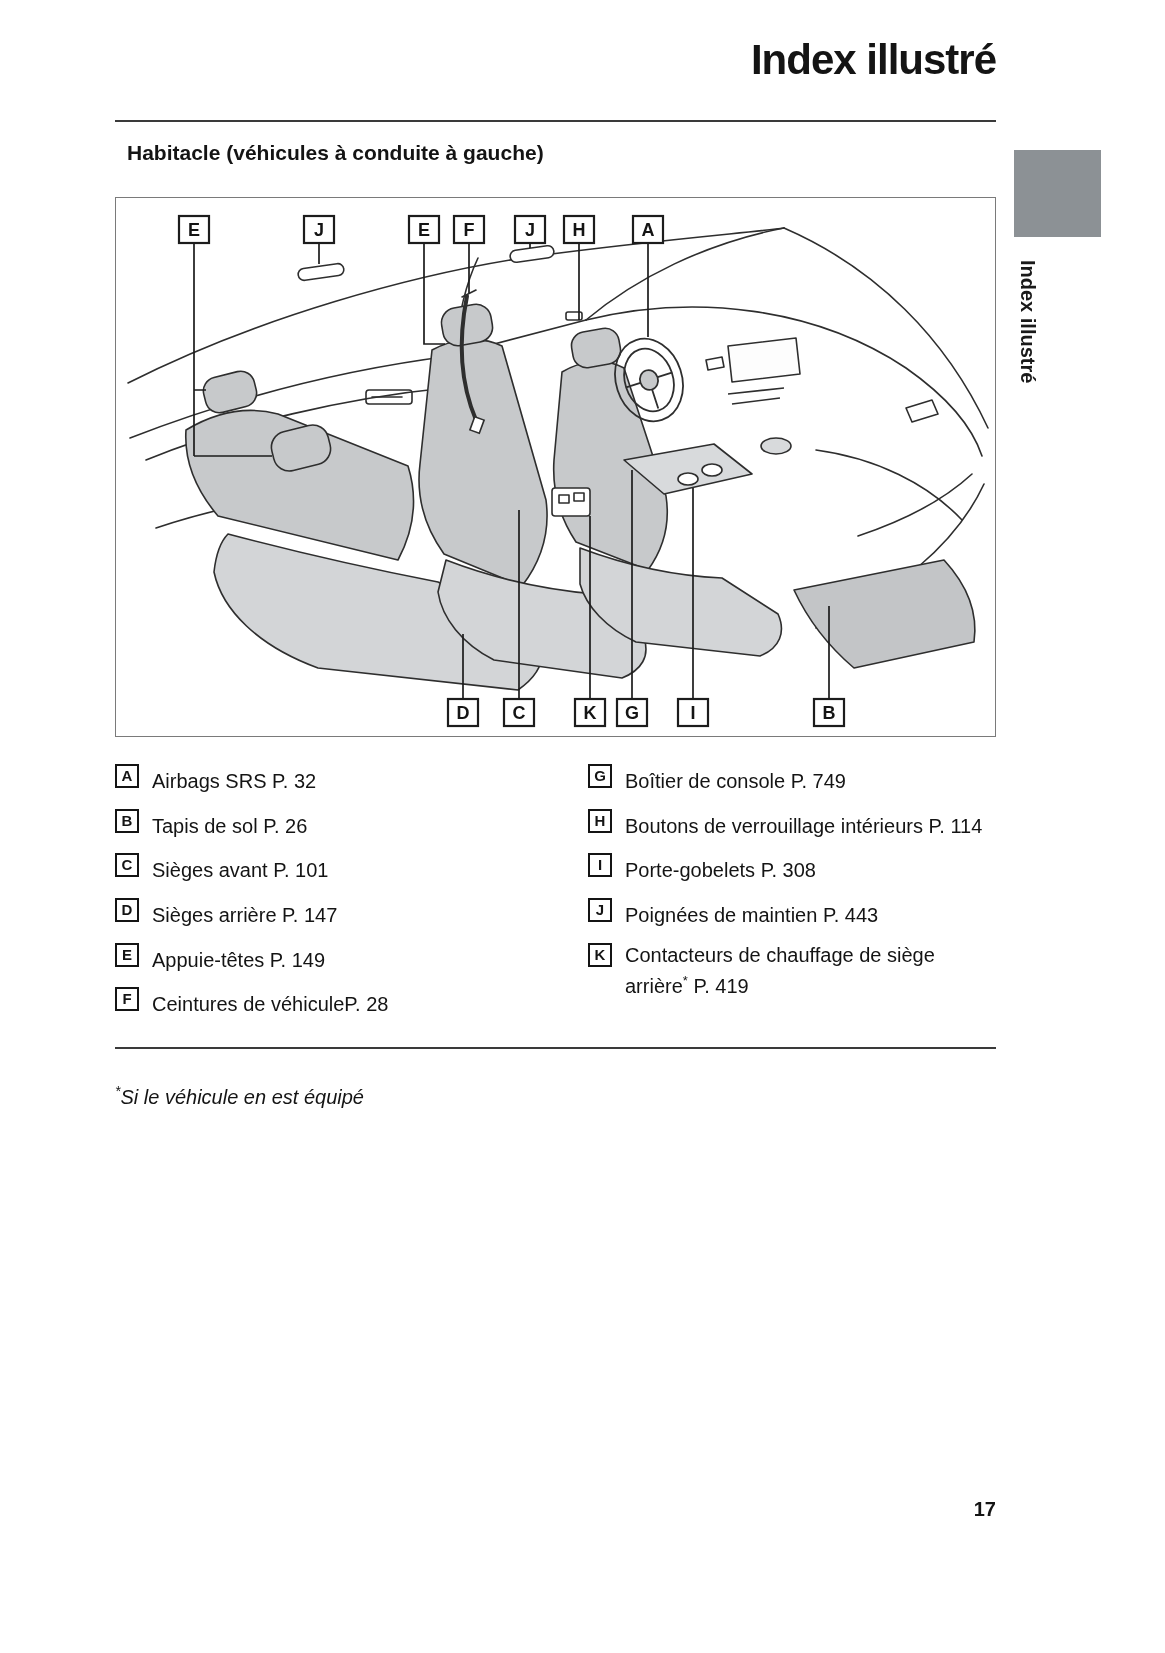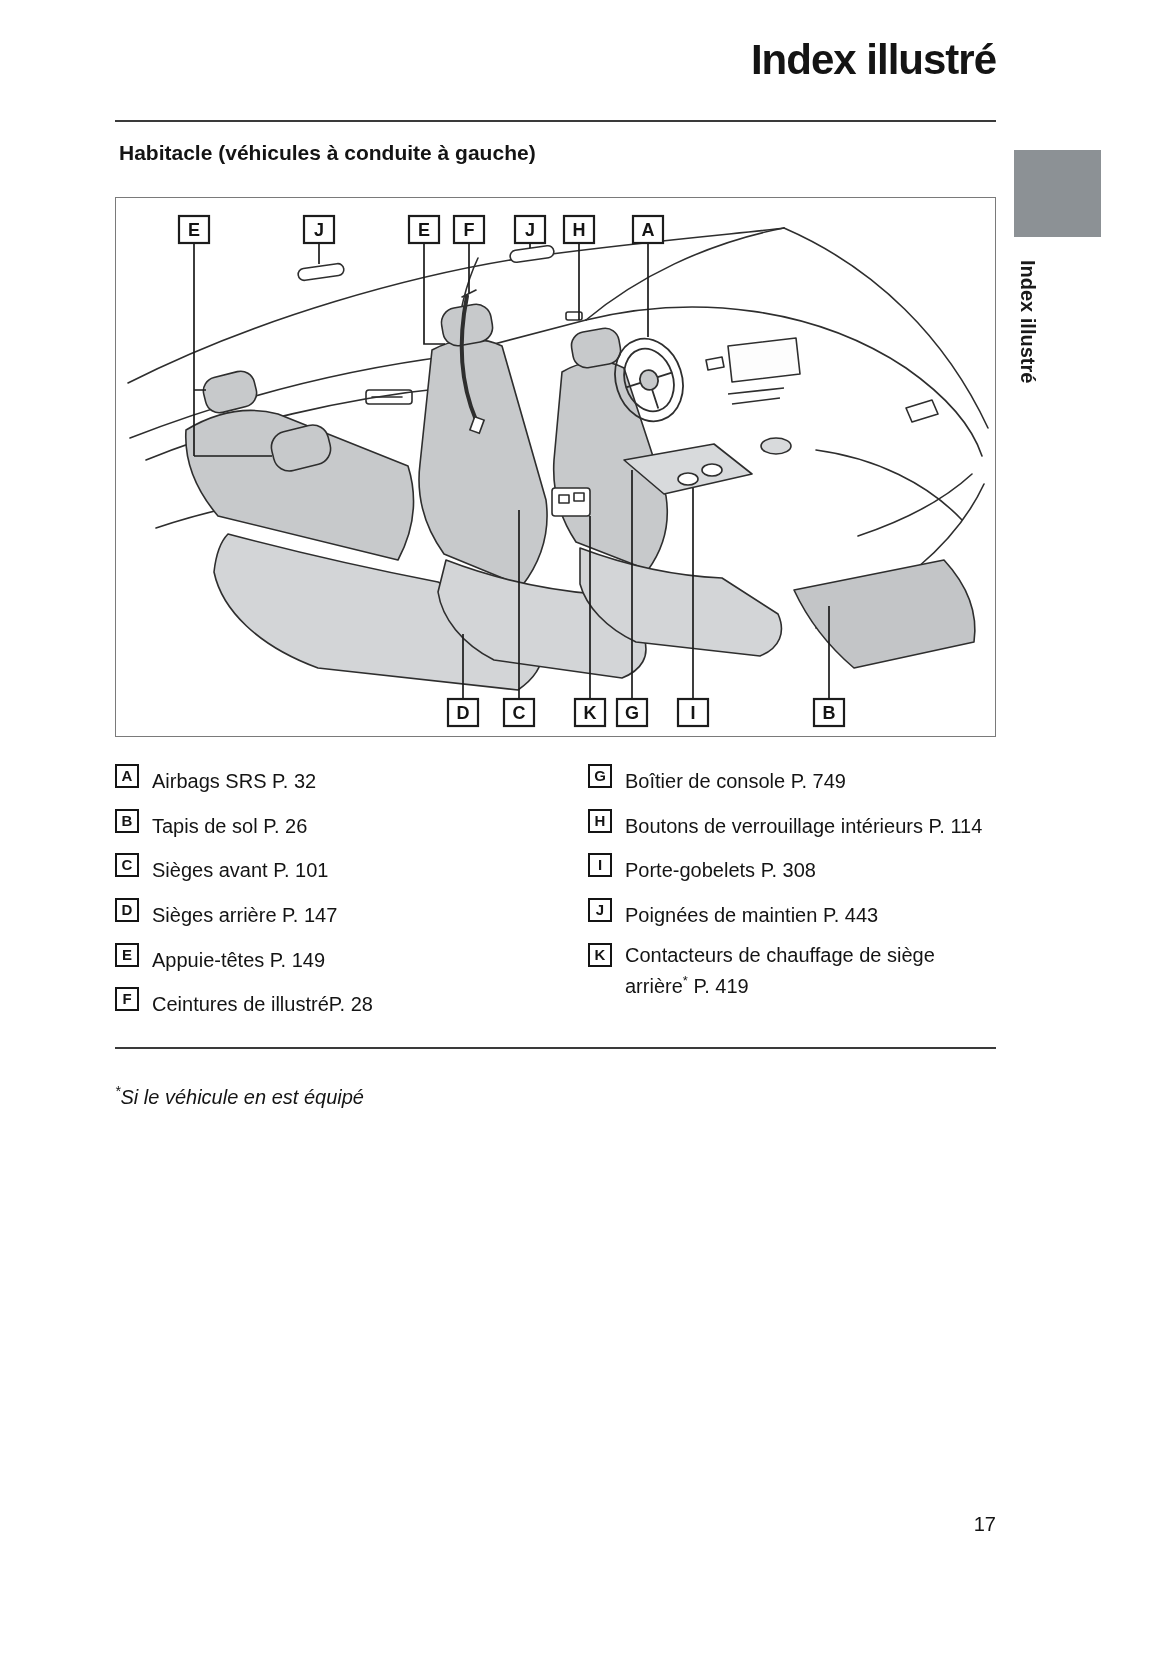--- a/index.html
+++ b/index.html
@@ -9,21 +9,21 @@
     background:#ffffff; color:#141414;
     font-family:"Liberation Sans", sans-serif;
   }
   .content { position:absolute; left:115px; top:0; width:881px; }
   .page-title {
     font-size:42px; font-weight:bold; text-align:right;
     margin:36px 0 0 0; letter-spacing:-1px;
   }
   .rule { height:0; border:0; border-top:2px solid #3a3a3a; margin:0; }
   .rule-top { margin-top:36px; }
-  .section-heading { font-size:21px; font-weight:bold; margin:19px 0 0 4px; }
+  .section-heading { font-size:21px; font-weight:bold; margin:19px 0 0 12px; }
   .diagram-box {
     margin-top:32px; width:881px; height:540px;
     border:1px solid #7a7a7a; background:#fff;
   }
   .diagram-box svg { display:block; }
   .legend { display:flex; margin-top:26px; }
   .legend-col-left  { width:473px; }
   .legend-col-right { width:407px; }
   .legend-item {
     display:flex; align-items:flex-start;
@@ -35,21 +35,21 @@
     display:flex; align-items:center; justify-content:center;
     font-size:15px; font-weight:bold;
     margin:1px 13px 0 0;
   }
   .legend-text sup { font-size:13px; }
   .rule-bottom { margin-top:16px; }
   .footnote { font-size:20px; margin:34px 0 0 0;font-style:italic; }
   .footnote sup { font-size:14px; }
   .page-number {
     position:absolute; top:1498px; right:0;
-    font-size:20px; font-weight:normal;margin-top:15px;
+    font-size:20px; font-weight:bold;
   }
   .side-tab {
     position:absolute; left:1014px; top:150px;
     width:87px; height:87px; background:#8c9195;
   }
   .side-tab-label {
     position:absolute; left:1016px; top:260px;
     writing-mode:vertical-rl; white-space:nowrap;
     font-size:20px; font-weight:bold; color:#1a1a1a;
   }
@@ -251,21 +251,21 @@
       <div class="legend-item">
         <span class="key-box">D</span>
         <span class="legend-text"><span>Sièges arrière</span><sup></sup><span> P. 147</span></span>
       </div>
       <div class="legend-item">
         <span class="key-box">E</span>
         <span class="legend-text"><span>Appuie-têtes</span><sup></sup><span> P. 149</span></span>
       </div>
       <div class="legend-item">
         <span class="key-box">F</span>
-        <span class="legend-text"><span>Ceintures de illustré</span><sup></sup><span>P. 28</span></span>
+        <span class="legend-text"><span>Ceintures de véhicule</span><sup></sup><span>P. 28</span></span>
       </div>
 
     </div>
     <div class="legend-col-right">
 
       <div class="legend-item">
         <span class="key-box">G</span>
         <span class="legend-text"><span>Boîtier de console</span><sup></sup><span> P. 749</span></span>
       </div>
       <div class="legend-item">

